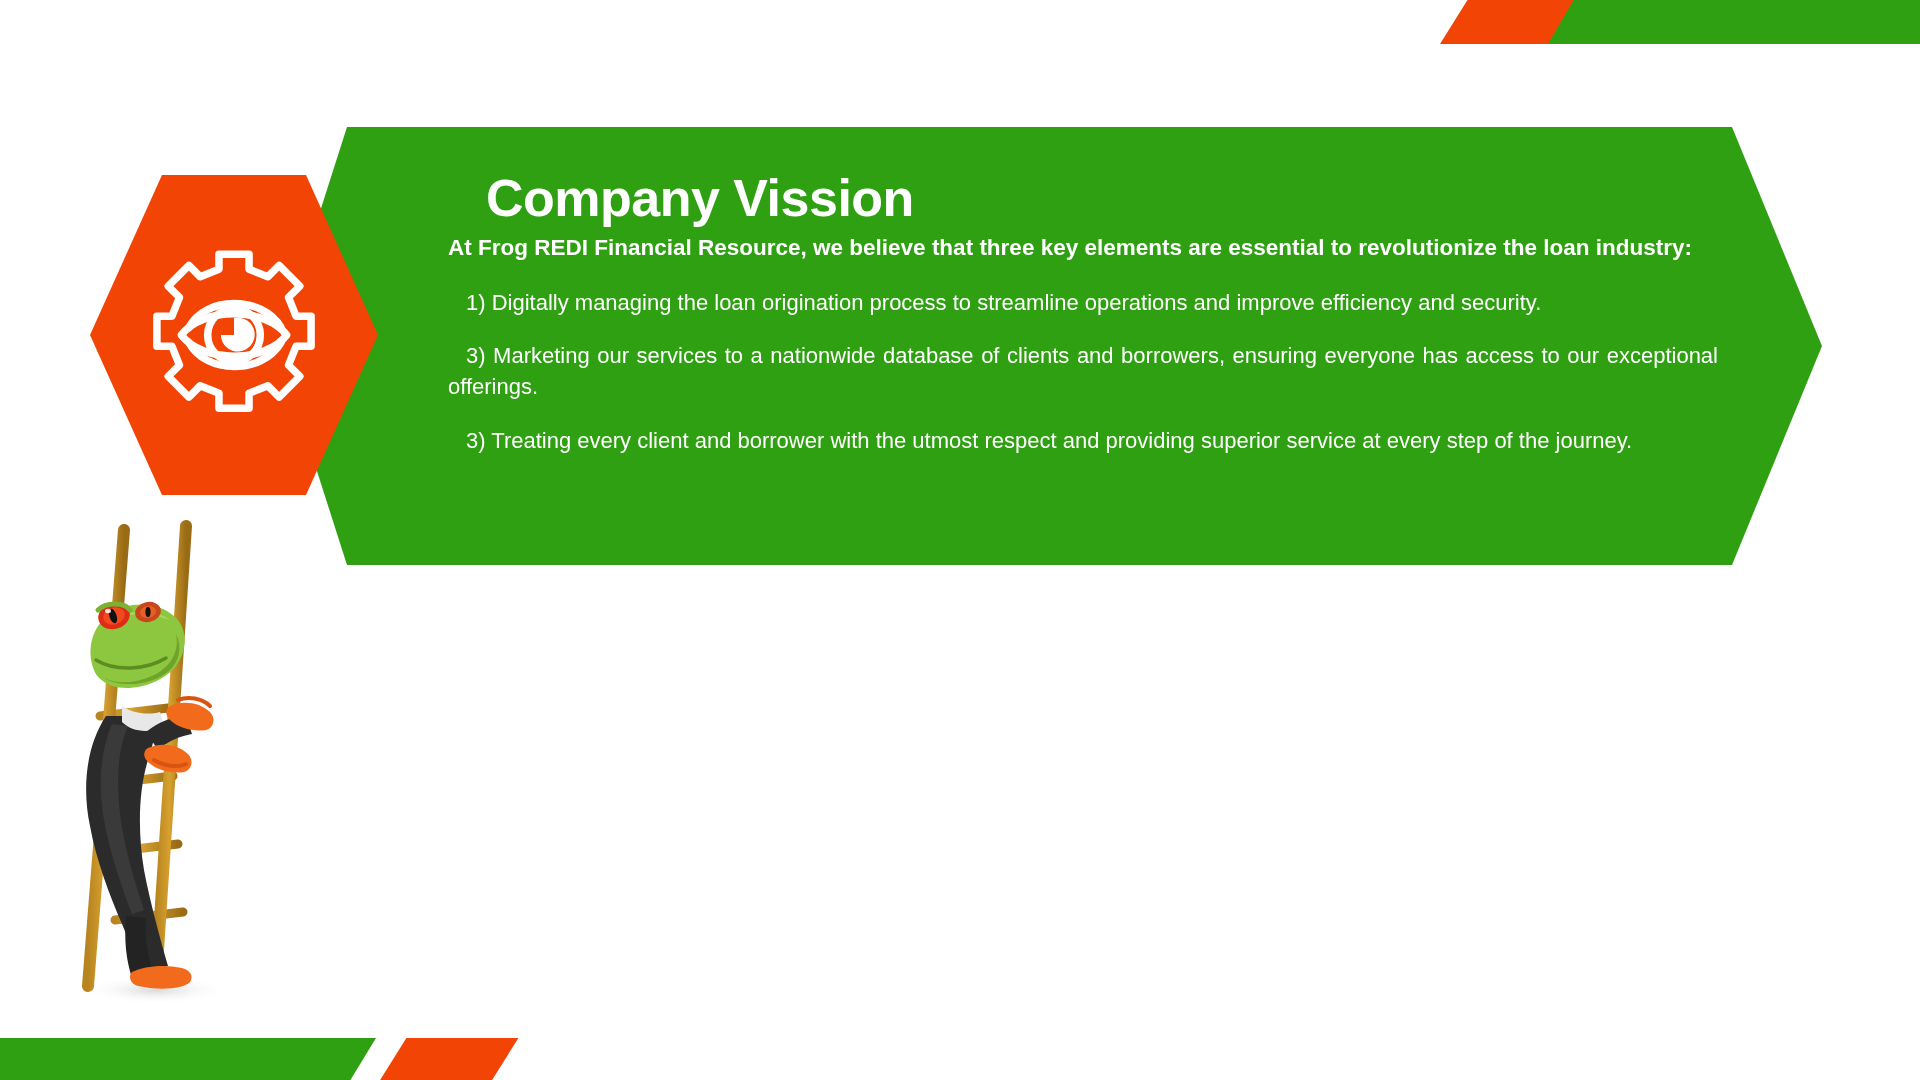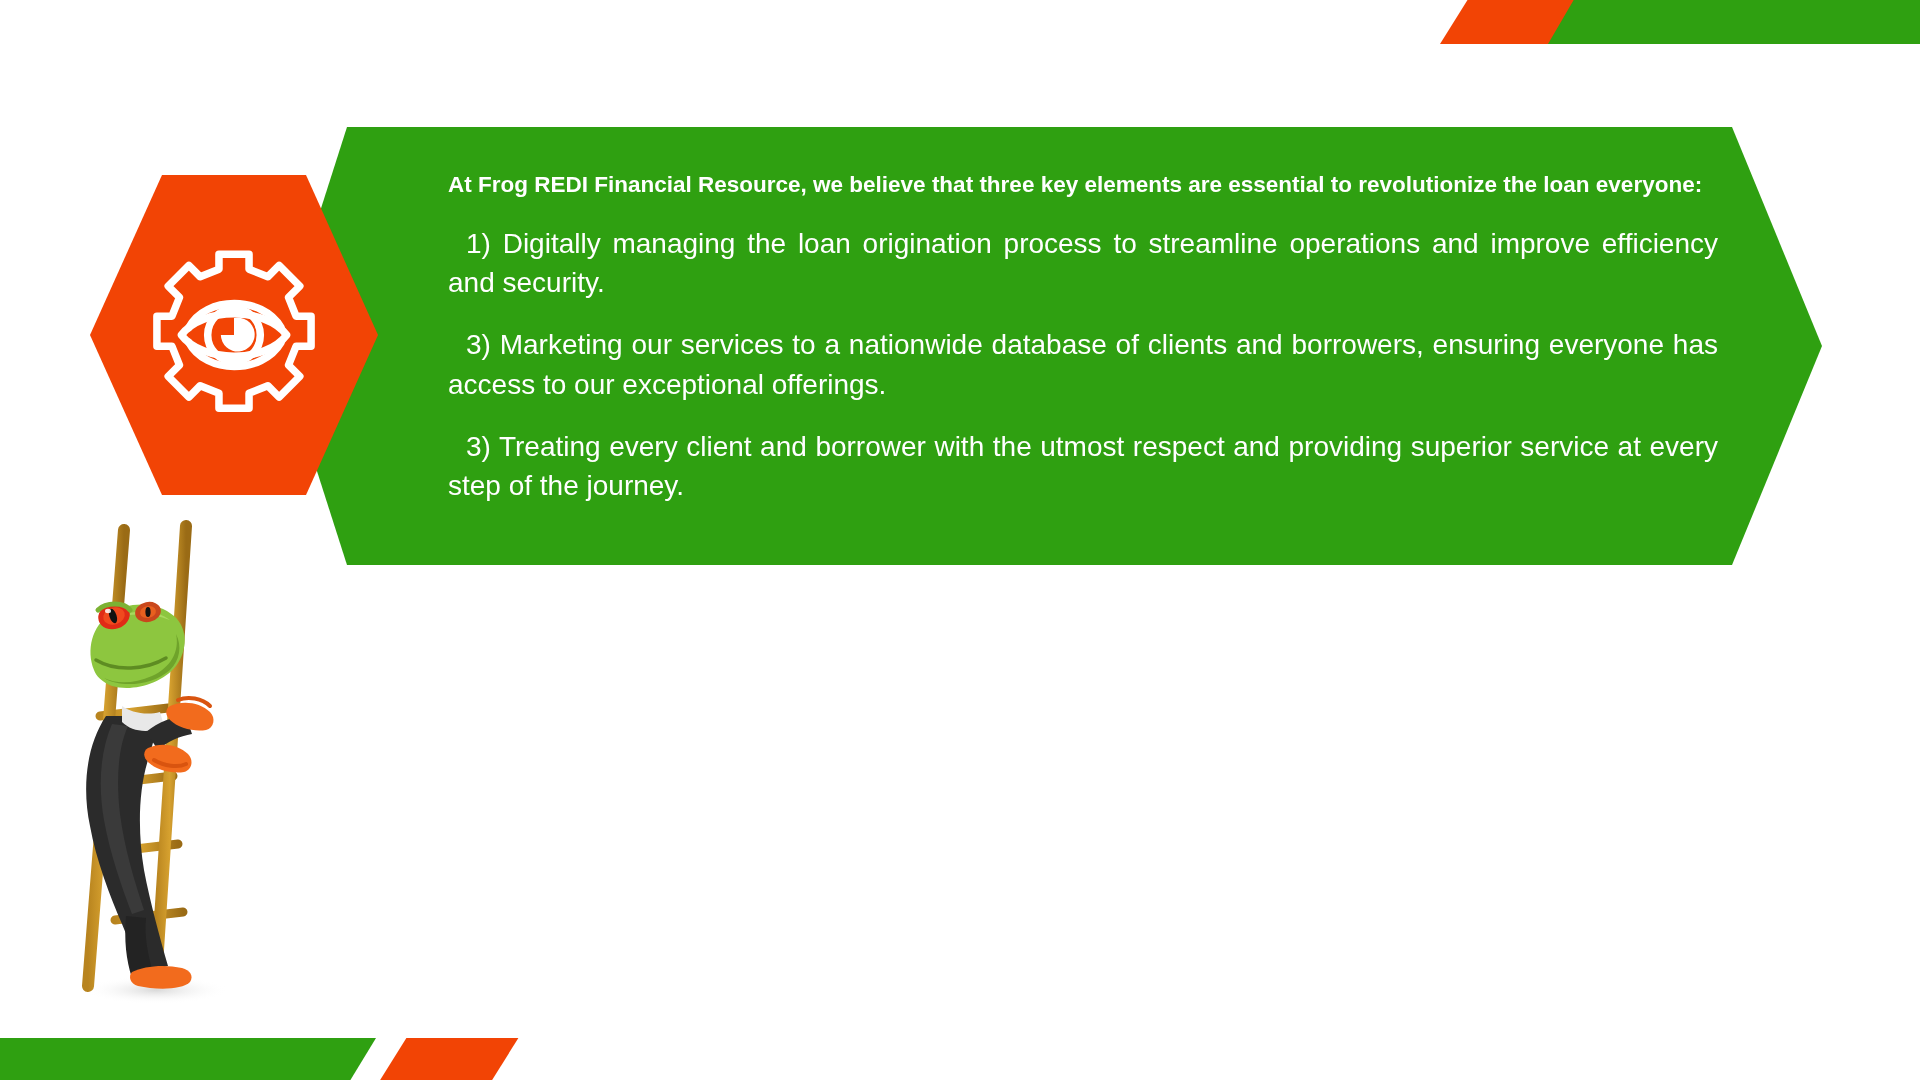--- a/index.html
+++ b/index.html
@@ -116,21 +116,21 @@
     color: #ffffff;
     margin: 0 0 24px 0;
     max-width: 1275px;
   }
   .list {
     margin: 0;
     padding: 0;
     list-style: none;
   }
   .list-item {
-    font-size: 28px;
+    font-size: 22px;
     font-weight: 400;
     line-height: 1.42;
     color: #ffffff;
     margin-bottom: 22px;
     text-align: justify;
     text-indent: 18px;
     max-width: 1270px;
   }
   .list-item:last-child { margin-bottom: 14px; }
 
@@ -169,21 +169,22 @@
       <path d="M52 108 C 70 142, 130 142, 150 108"></path>
 
       <circle cx="100" cy="100" r="28"></circle>
 
       <path d="M100 82 A 18 18 0 1 1 86 100 L 100 100 Z" fill="#ffffff" stroke="none"></path>
     </svg>
   </span>
 </div>
 
 <div class="content">
-  <p class="intro">At Frog REDI Financial Resource, we believe that three key elements are essential to revolutionize the loan everyone:</p>
+  <h1 class="slide-title">Company Vission</h1>
+  <p class="intro">At Frog REDI Financial Resource, we believe that three key elements are essential to revolutionize the loan industry:</p>
   <ul class="list">
     <li class="list-item">1)  Digitally managing the loan origination process to streamline operations and improve efficiency and security.</li>
     <li class="list-item">3) Marketing our services to a nationwide database of clients and borrowers, ensuring everyone has access to our exceptional offerings.</li>
     <li class="list-item">3) Treating every client and borrower with the utmost respect and providing superior service at every step of the journey.</li>
   </ul>
 </div>
 
 <div class="mascot">
   <svg viewBox="0 0 200 500">
     <defs>

